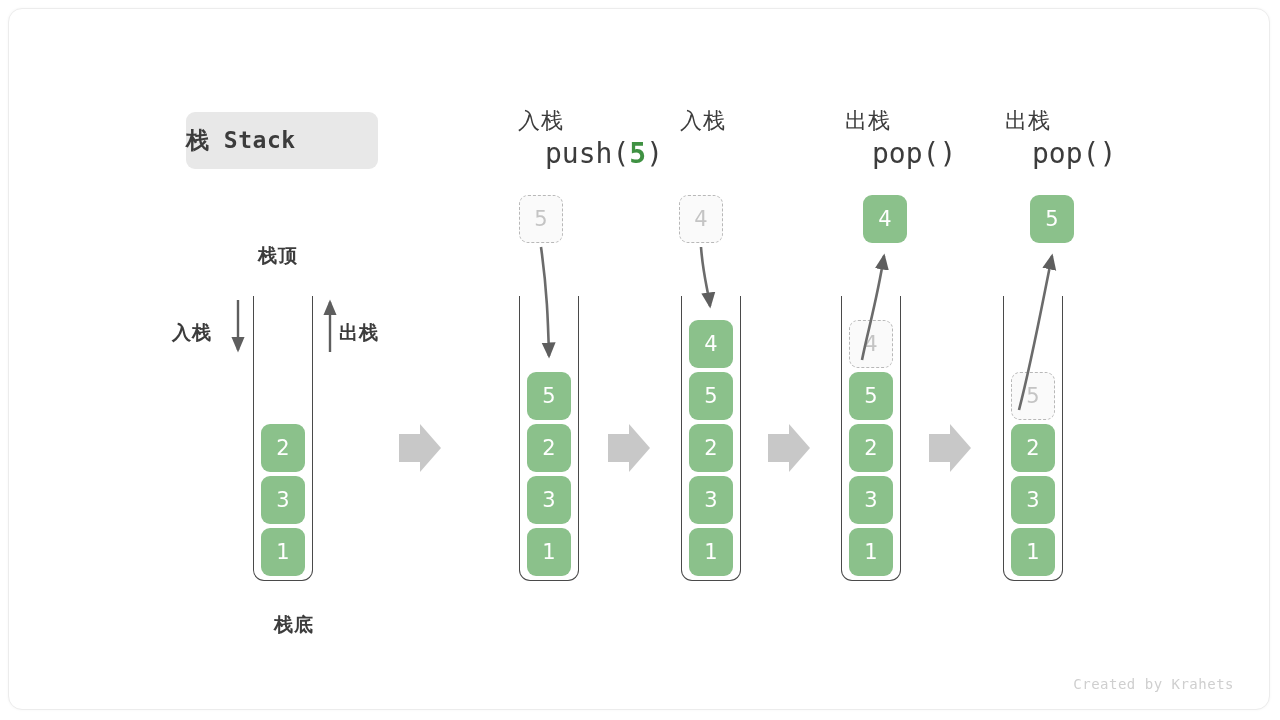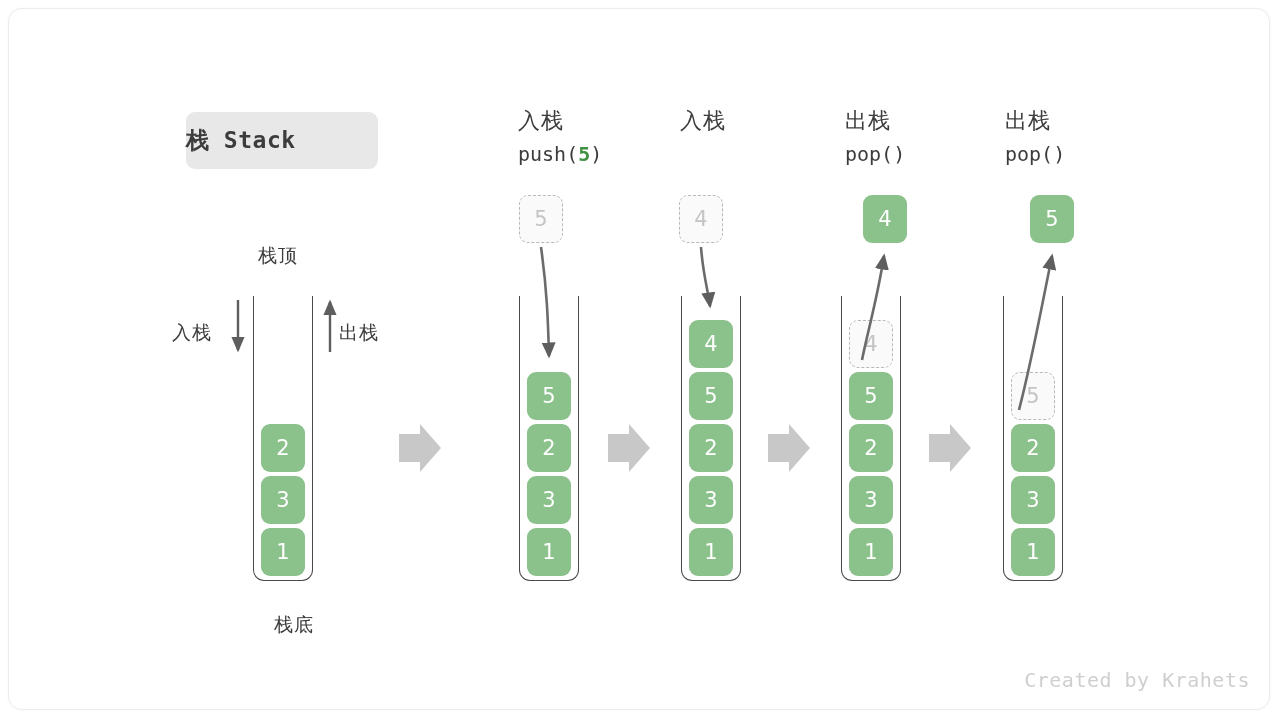--- a/index.html
+++ b/index.html
@@ -64,24 +64,25 @@
     display: block;
     font-family: "DejaVu Sans", "Liberation Sans", sans-serif;
     font-size: 22px;
     font-weight: 500;
     line-height: 32px;
     letter-spacing: 1px;
   }
   .step-head .code {
     display: block;
     font-family: "DejaVu Sans Mono", "Liberation Mono", monospace;
-    font-size: 20px;
+    font-size: 28px;
     line-height: 34px;
     color: #3c3c3c;
     white-space: pre;
+    margin-left: 27px;
   }
   .step-head .code .arg {
     color: #3f9142;
     font-weight: bold;
   }
 
   
   .tube {
     position: absolute;
     width: 60px;
@@ -131,33 +132,33 @@
   
   .float-cell {
     position: absolute;
   }
 
   
   .side-label {
     position: absolute;
     font-family: "DejaVu Sans", "Liberation Sans", sans-serif;
     font-size: 19px;
-    font-weight: normal;
+    font-weight: bold;
     color: #3c3c3c;
     letter-spacing: 1px;
     white-space: nowrap;
   }
 
   
   .footer {
     position: absolute;
-    right: 30px;
+    right: 46px;
     bottom: 28px;
     font-family: "DejaVu Sans Mono", "Liberation Mono", monospace;
-    font-size: 20px;
+    font-size: 14px;
     color: #cfcfcf;
     letter-spacing: 0.5px;
   }
 
   svg.overlay {
     position: absolute;
     left: 0; top: 0;
     width: 1280px;
     height: 720px;
     pointer-events: none;

